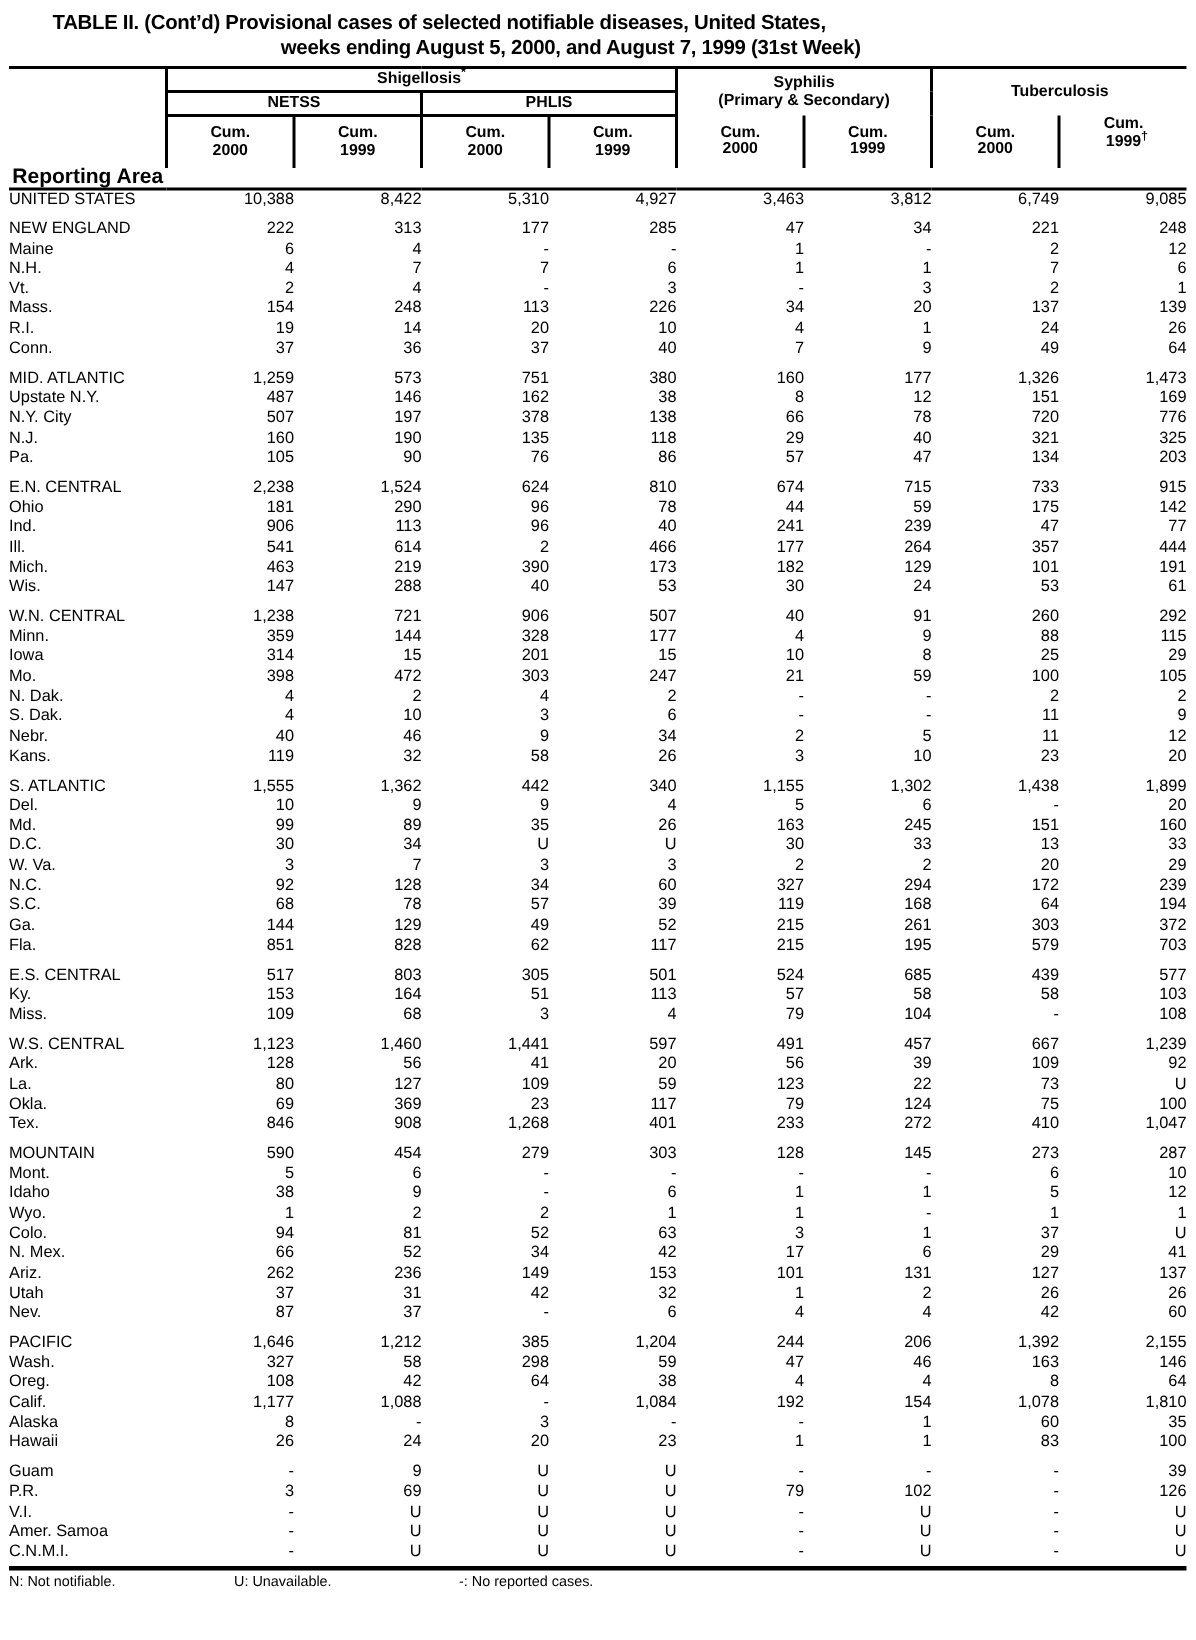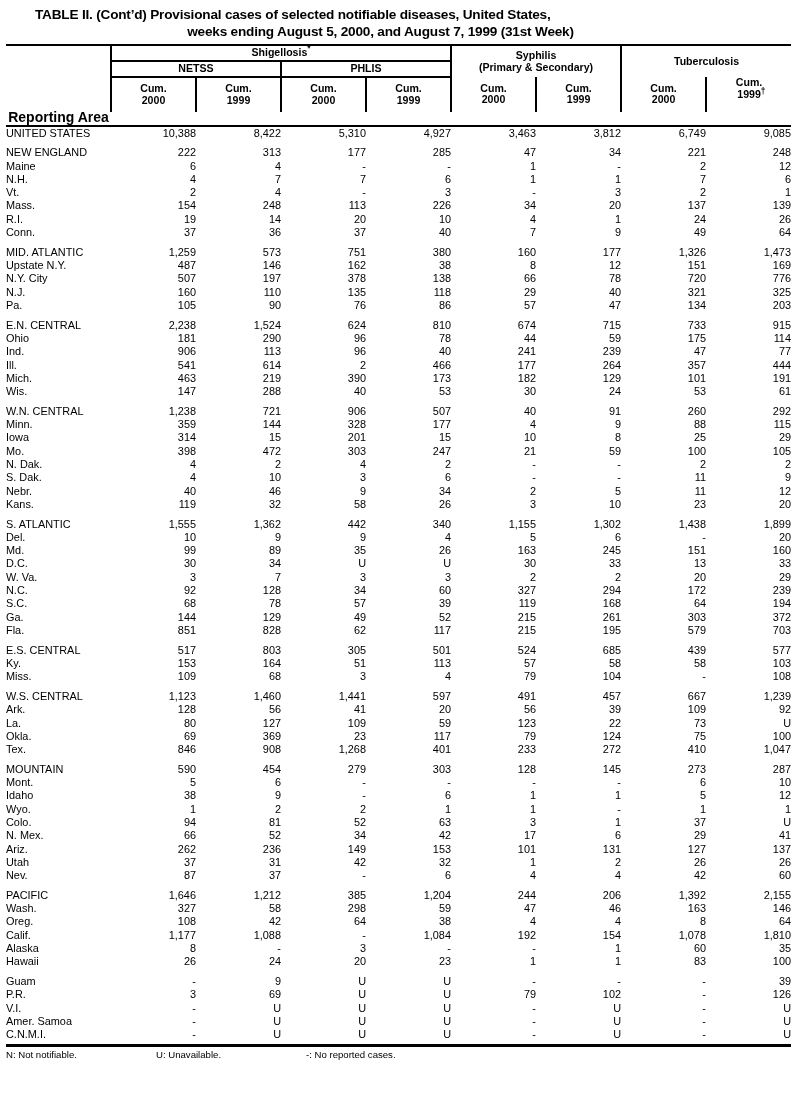--- a/index.html
+++ b/index.html
@@ -291,21 +291,21 @@
           <td class="num">378</td>
           <td class="num">138</td>
           <td class="num">66</td>
           <td class="num">78</td>
           <td class="num">720</td>
           <td class="num">776</td>
         </tr>
         <tr>
           <td class="area">N.J.</td>
           <td class="num">160</td>
-          <td class="num">110</td>
+          <td class="num">190</td>
           <td class="num">135</td>
           <td class="num">118</td>
           <td class="num">29</td>
           <td class="num">40</td>
           <td class="num">321</td>
           <td class="num">325</td>
         </tr>
         <tr>
           <td class="area">Pa.</td>
           <td class="num">105</td>
@@ -333,21 +333,21 @@
         </tr>
         <tr>
           <td class="area">Ohio</td>
           <td class="num">181</td>
           <td class="num">290</td>
           <td class="num">96</td>
           <td class="num">78</td>
           <td class="num">44</td>
           <td class="num">59</td>
           <td class="num">175</td>
-          <td class="num">114</td>
+          <td class="num">142</td>
         </tr>
         <tr>
           <td class="area">Ind.</td>
           <td class="num">906</td>
           <td class="num">113</td>
           <td class="num">96</td>
           <td class="num">40</td>
           <td class="num">241</td>
           <td class="num">239</td>
           <td class="num">47</td>

